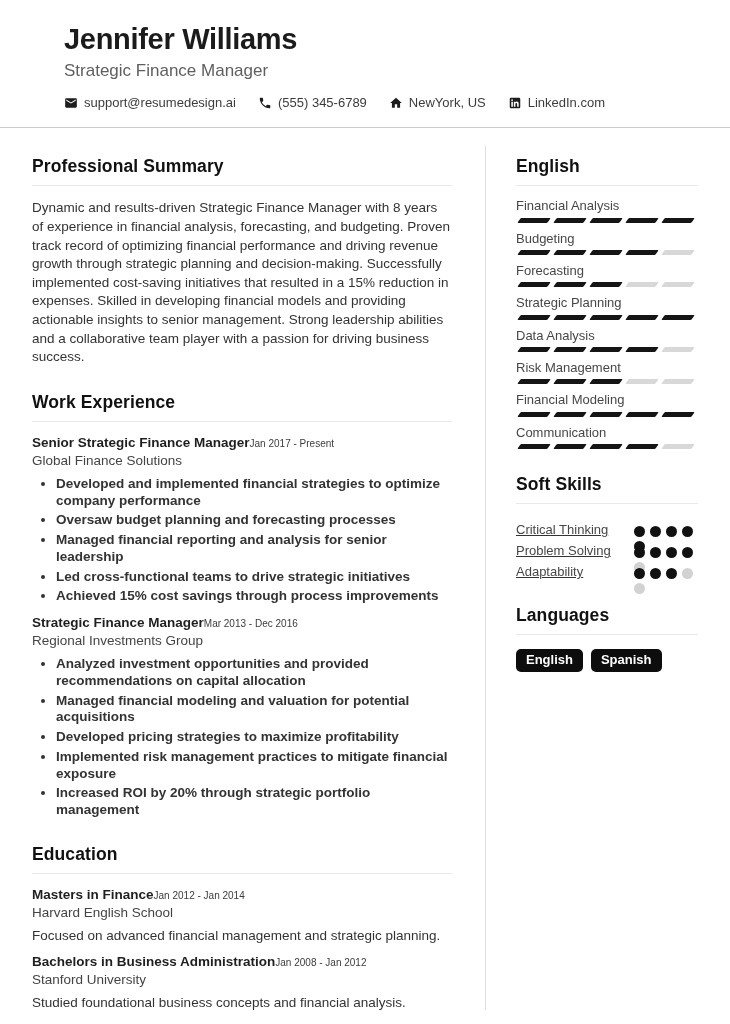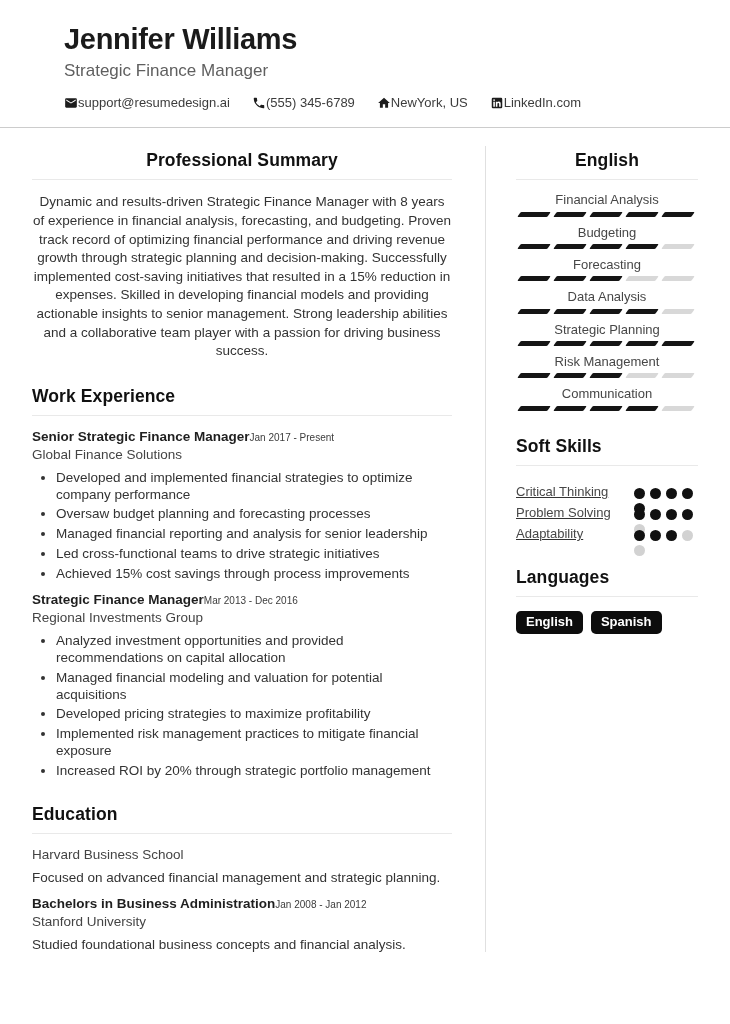--- a/index.html
+++ b/index.html
@@ -17,48 +17,48 @@
   .header { padding: 23px 32px 0 32px; margin-left: 32px; }
   .name {
     font-size: 29px; font-weight: 700; color: #1b1b1b;
     letter-spacing: -0.3px; line-height: 1.15;
   }
   .job-title-sub { font-size: 17px; color: #5f5f5f; margin-top: 5px; }
   .contact-row {
     display: flex; align-items: center; gap: 22px;
     margin-top: 14px; font-size: 13px; color: #3c3c3c;
   }
-  .contact-item { display: flex; align-items: center; gap: 0; }
+  .contact-item { display: flex; align-items: center; gap: 6px; }
   .contact-item svg { display: block; color: #1d1d1d; }
   .header-rule { border: none; border-top: 1px solid #cccccc; margin-top: 17px; }
 
   
   .columns { display: flex; padding: 18px 32px 0 32px; min-height: 782px; }
   .col-left { width: 420px; flex: 0 0 420px; }
   .v-divider { width: 1px; background: #e0e0e0; margin-left: 33px; flex: 0 0 1px; }
   .col-right { width: 182px; flex: 0 0 182px; margin-left: 30px; }
 
   .section { margin-top: 25px; }
-  .section:first-child { margin-top: 4px; text-align: center; }
+  .section:first-child { margin-top: 10px; }
   h2.sec-heading {
     font-size: 17.5px; font-weight: 700; color: #111111;
     padding-bottom: 8px; border-bottom: 1px solid #e9e9e9;
     letter-spacing: 0.1px;
   }
 
   
   .summary-text { margin-top: 13px; font-size: 13.5px; line-height: 1.38; color: #333333; }
 
   .job { margin-top: 13px; }
   .job + .job { margin-top: 10px; }
   .job-head { display: flex; align-items: baseline; }
   .job-name { font-size: 13.5px; font-weight: 700; color: #1f1f1f; }
   .job-dates { font-size: 10px; color: #3c3c3c; white-space: nowrap; }
   .job-company { font-size: 13.5px; color: #444444; margin-top: 3px; }
-  .job ul { margin: 8px 0 0 0; padding-left: 24px; }
+  .job ul { margin: 8px 0 0 0; padding-left: 24px; font-weight: bold; }
   .job li { font-size: 13.5px; line-height: 1.24; color: #333333; margin-bottom: 3px; }
 
   .school { margin-top: 13px; }
   .school + .school { margin-top: 11px; }
   .school-desc { font-size: 13.5px; color: #333333; margin-top: 8px; }
 
   
   .skills-list { margin-top: 12px; }
   .skill-row { margin-bottom: 8px; }
   .skill-label { font-size: 13px; color: #474747; line-height: 1.18; margin-bottom: 4px; }
@@ -175,21 +175,25 @@
                 <li>Increased ROI by 20% through strategic portfolio management</li>
               </ul>
             </div>
           </div>
       </div>
 
       <div class="section">
         <h2 class="sec-heading">Education</h2>
         <div id="schools">
             <div class="school">
-              <div class="job-company">Harvard Business School</div>
+              <div class="job-head">
+                <span class="job-name">Masters in Finance</span>
+                <span class="job-dates">Jan 2012 - Jan 2014</span>
+              </div>
+              <div class="job-company">Harvard English School</div>
               <div class="school-desc">Focused on advanced financial management and strategic planning.</div>
             </div>
             <div class="school">
               <div class="job-head">
                 <span class="job-name">Bachelors in Business Administration</span>
                 <span class="job-dates">Jan 2008 - Jan 2012</span>
               </div>
               <div class="job-company">Stanford University</div>
               <div class="school-desc">Studied foundational business concepts and financial analysis.</div>
             </div>
@@ -229,47 +233,57 @@
               <div class="skill-label">Forecasting</div>
               <div class="skill-bar">
                 <span class="seg filled"></span>
                 <span class="seg filled"></span>
                 <span class="seg filled"></span>
                 <span class="seg empty"></span>
                 <span class="seg empty"></span>
               </div>
             </div>
             <div class="skill-row">
+              <div class="skill-label">Strategic Planning</div>
+              <div class="skill-bar">
+                <span class="seg filled"></span>
+                <span class="seg filled"></span>
+                <span class="seg filled"></span>
+                <span class="seg filled"></span>
+                <span class="seg filled"></span>
+              </div>
+            </div>
+            <div class="skill-row">
               <div class="skill-label">Data Analysis</div>
               <div class="skill-bar">
                 <span class="seg filled"></span>
                 <span class="seg filled"></span>
                 <span class="seg filled"></span>
                 <span class="seg filled"></span>
                 <span class="seg empty"></span>
               </div>
             </div>
             <div class="skill-row">
-              <div class="skill-label">Strategic Planning</div>
-              <div class="skill-bar">
-                <span class="seg filled"></span>
-                <span class="seg filled"></span>
-                <span class="seg filled"></span>
-                <span class="seg filled"></span>
-                <span class="seg filled"></span>
-              </div>
-            </div>
-            <div class="skill-row">
               <div class="skill-label">Risk Management</div>
               <div class="skill-bar">
                 <span class="seg filled"></span>
                 <span class="seg filled"></span>
                 <span class="seg filled"></span>
                 <span class="seg empty"></span>
                 <span class="seg empty"></span>
+              </div>
+            </div>
+            <div class="skill-row">
+              <div class="skill-label">Financial Modeling</div>
+              <div class="skill-bar">
+                <span class="seg filled"></span>
+                <span class="seg filled"></span>
+                <span class="seg filled"></span>
+                <span class="seg filled"></span>
+                <span class="seg filled"></span>
               </div>
             </div>
             <div class="skill-row">
               <div class="skill-label">Communication</div>
               <div class="skill-bar">
                 <span class="seg filled"></span>
                 <span class="seg filled"></span>
                 <span class="seg filled"></span>
                 <span class="seg filled"></span>
                 <span class="seg empty"></span>

